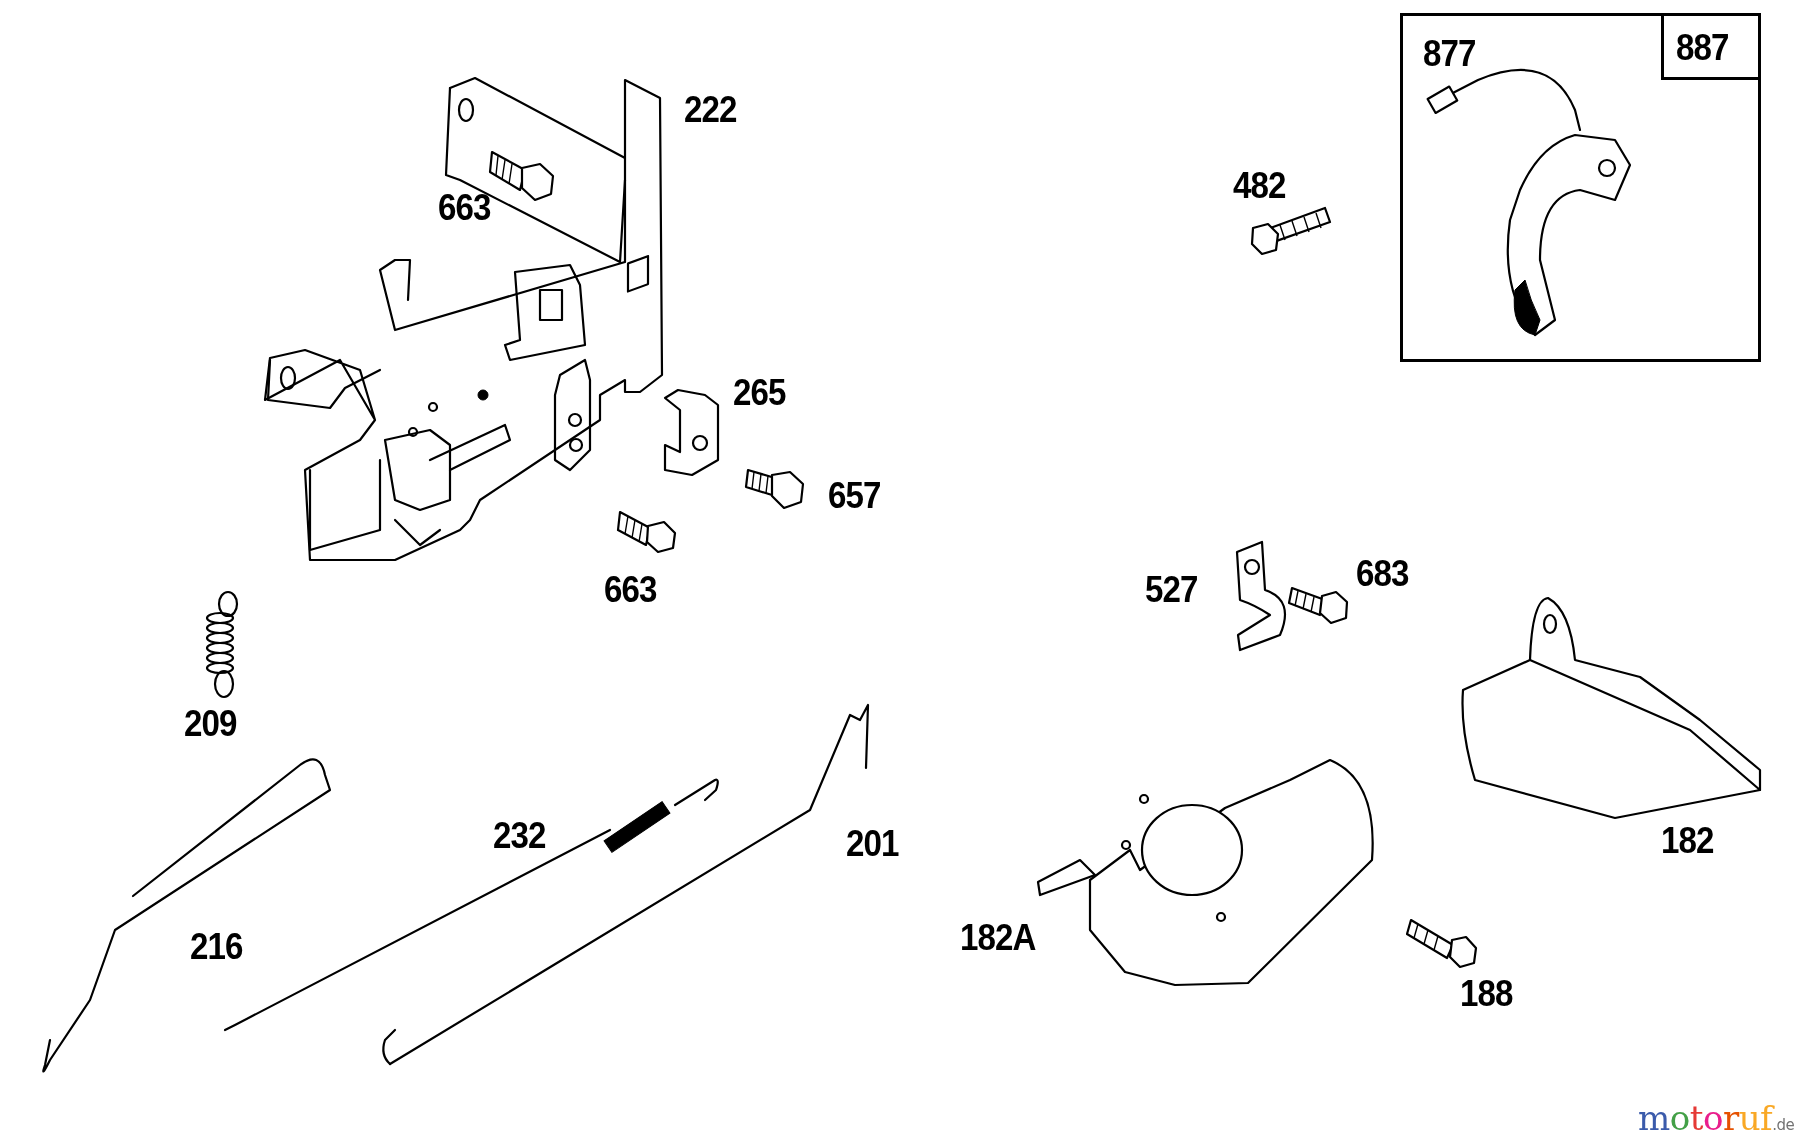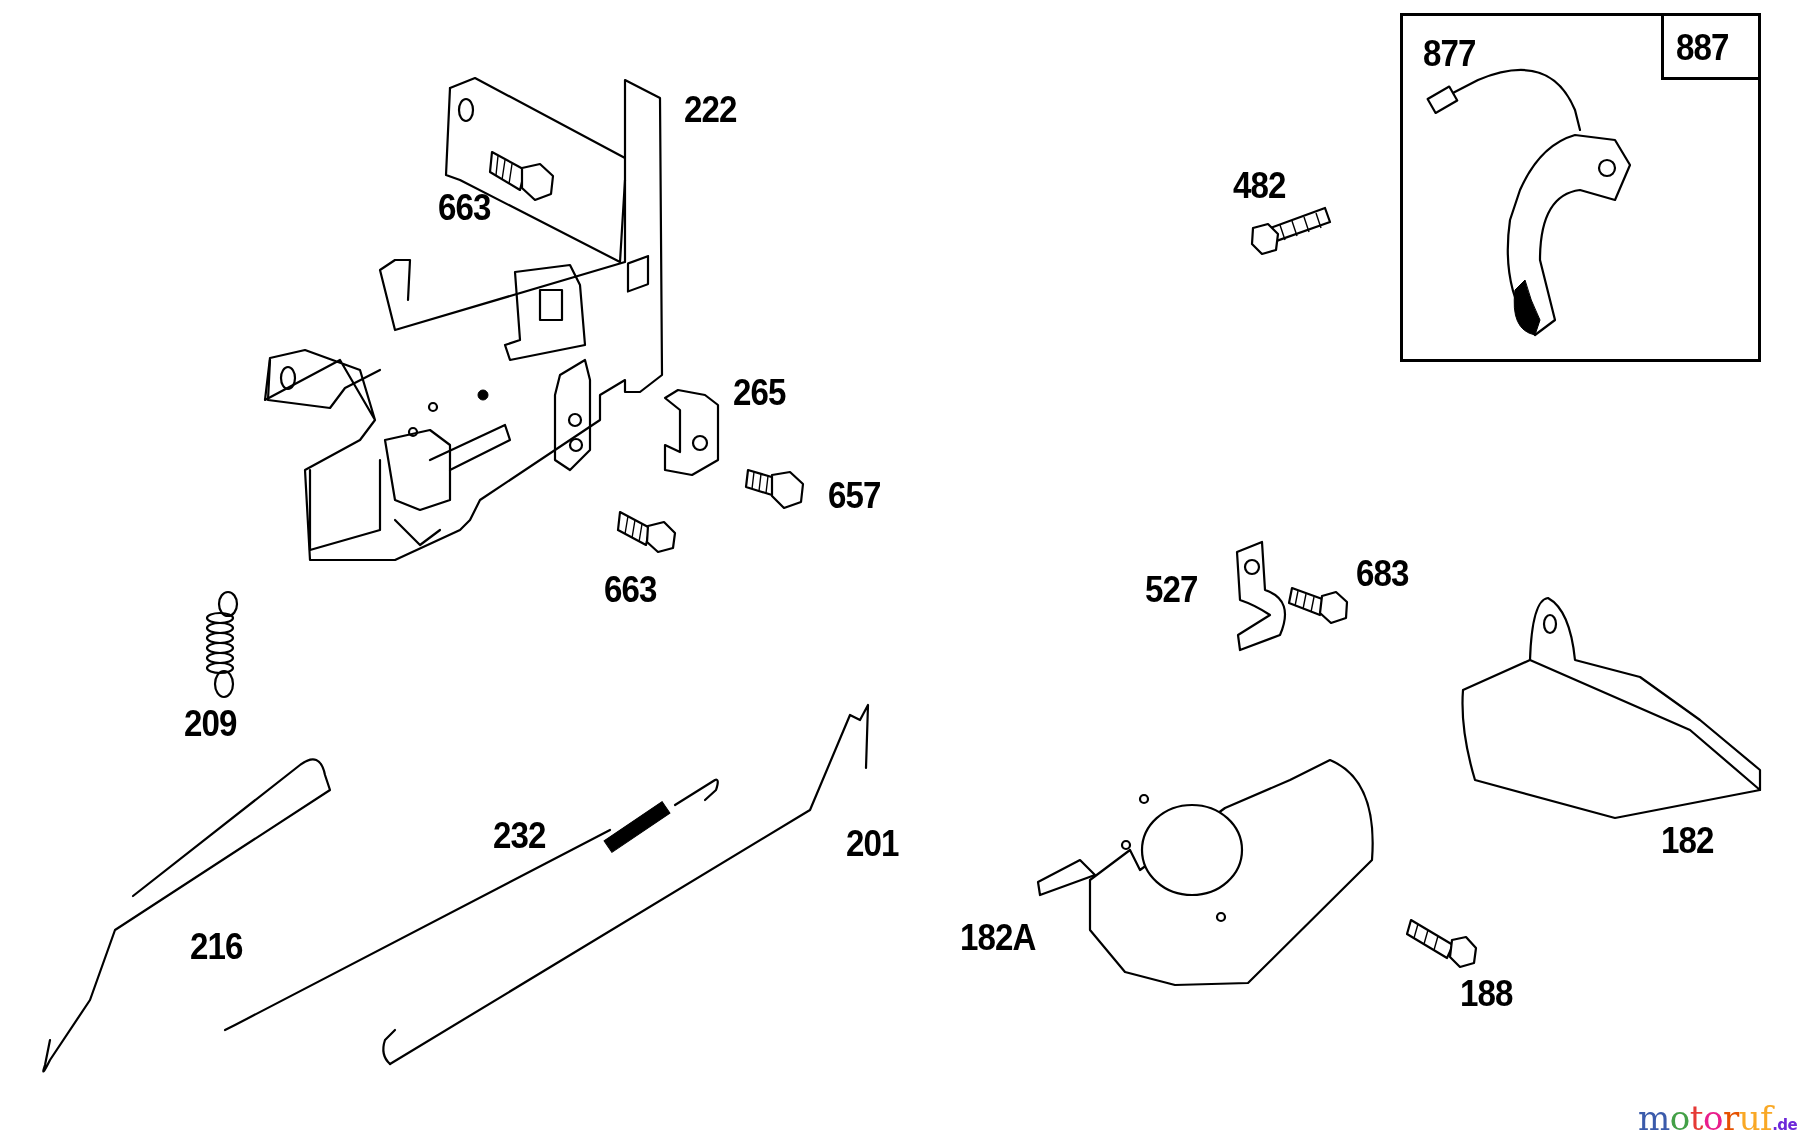--- a/index.html
+++ b/index.html
@@ -6,21 +6,21 @@
   body{width:1800px;height:1143px;position:relative;overflow:hidden;font-family:"Liberation Sans",sans-serif;}
   svg.draw{position:absolute;left:0;top:0;width:1800px;height:1143px;}
   .lbl{position:absolute;font-family:"Liberation Sans",sans-serif;font-weight:bold;font-size:36px;color:#000;letter-spacing:-1px;line-height:1;transform:scaleX(0.92);transform-origin:left top;}
   .s{fill:none;stroke:#000;stroke-width:2.2;stroke-linejoin:round;stroke-linecap:round;}
   .sw{fill:#fff;stroke:#000;stroke-width:2.2;stroke-linejoin:round;stroke-linecap:round;}
   .thin{fill:none;stroke:#000;stroke-width:1.4;}
   .blk{fill:#000;stroke:#000;}
   .box{position:absolute;border:3px solid #000;box-sizing:border-box;}
   .wm{position:absolute;left:1638px;top:1098px;font-family:"DejaVu Serif",serif;font-size:34px;letter-spacing:-0.5px;}
   .wm span{display:inline-block;}
-  .wm .de{font-family:"DejaVu Sans",sans-serif;font-size:15px;color:#6d28d9;font-weight:bold;}
+  .wm .de{font-family:"DejaVu Sans",sans-serif;font-size:15px;color:#737373;}
 </style>
 </head>
 <body>
 
 <svg class="draw" viewBox="0 0 1800 1143">
 
   <g>
     <path class="s" d="M450 88 L475 78 L625 158 L625 80 L660 98 L662 375 L640 392 L625 392 L625 380 L600 395 L600 420 L480 500 L470 520 L460 530 L395 560 L310 560 L305 470 L360 440 L375 420 L360 370 L305 350 L270 358 L265 400 L340 360 L375 420"></path>
     <path class="s" d="M450 88 L446 175 L460 180 L620 262 L625 180"></path>
     <path class="s" d="M625 158 L625 262 L395 330 L380 270 L395 260 L410 260 L408 300"></path>

